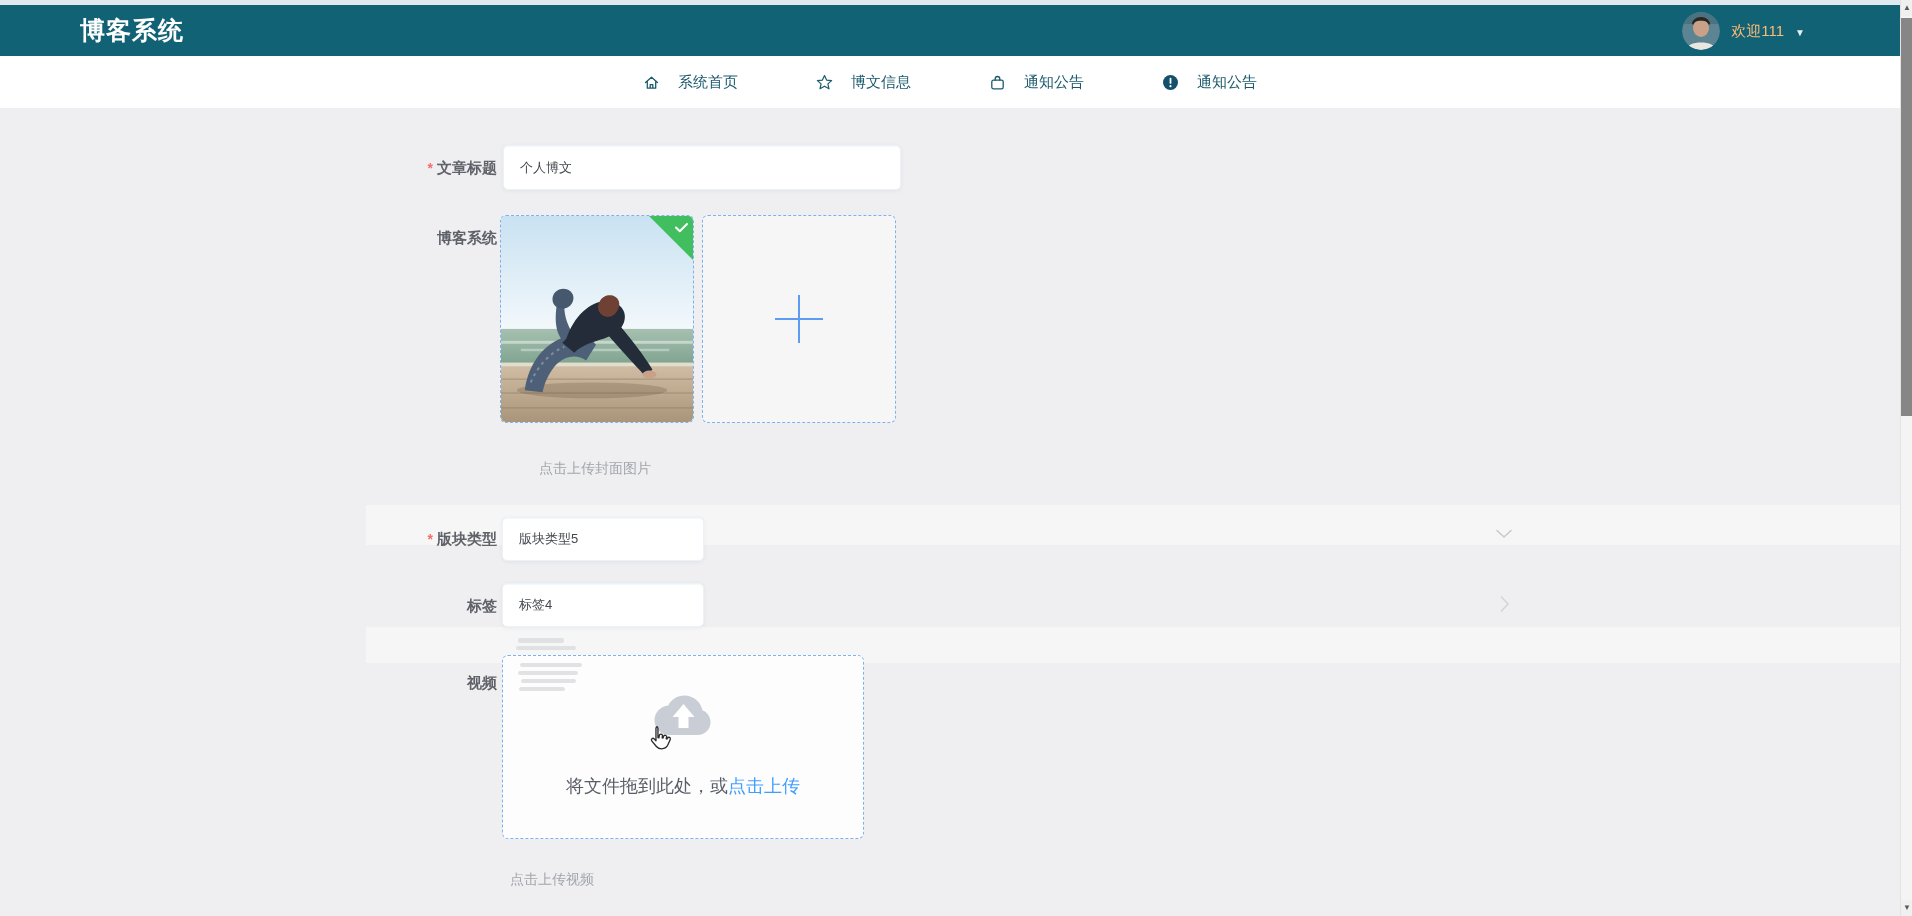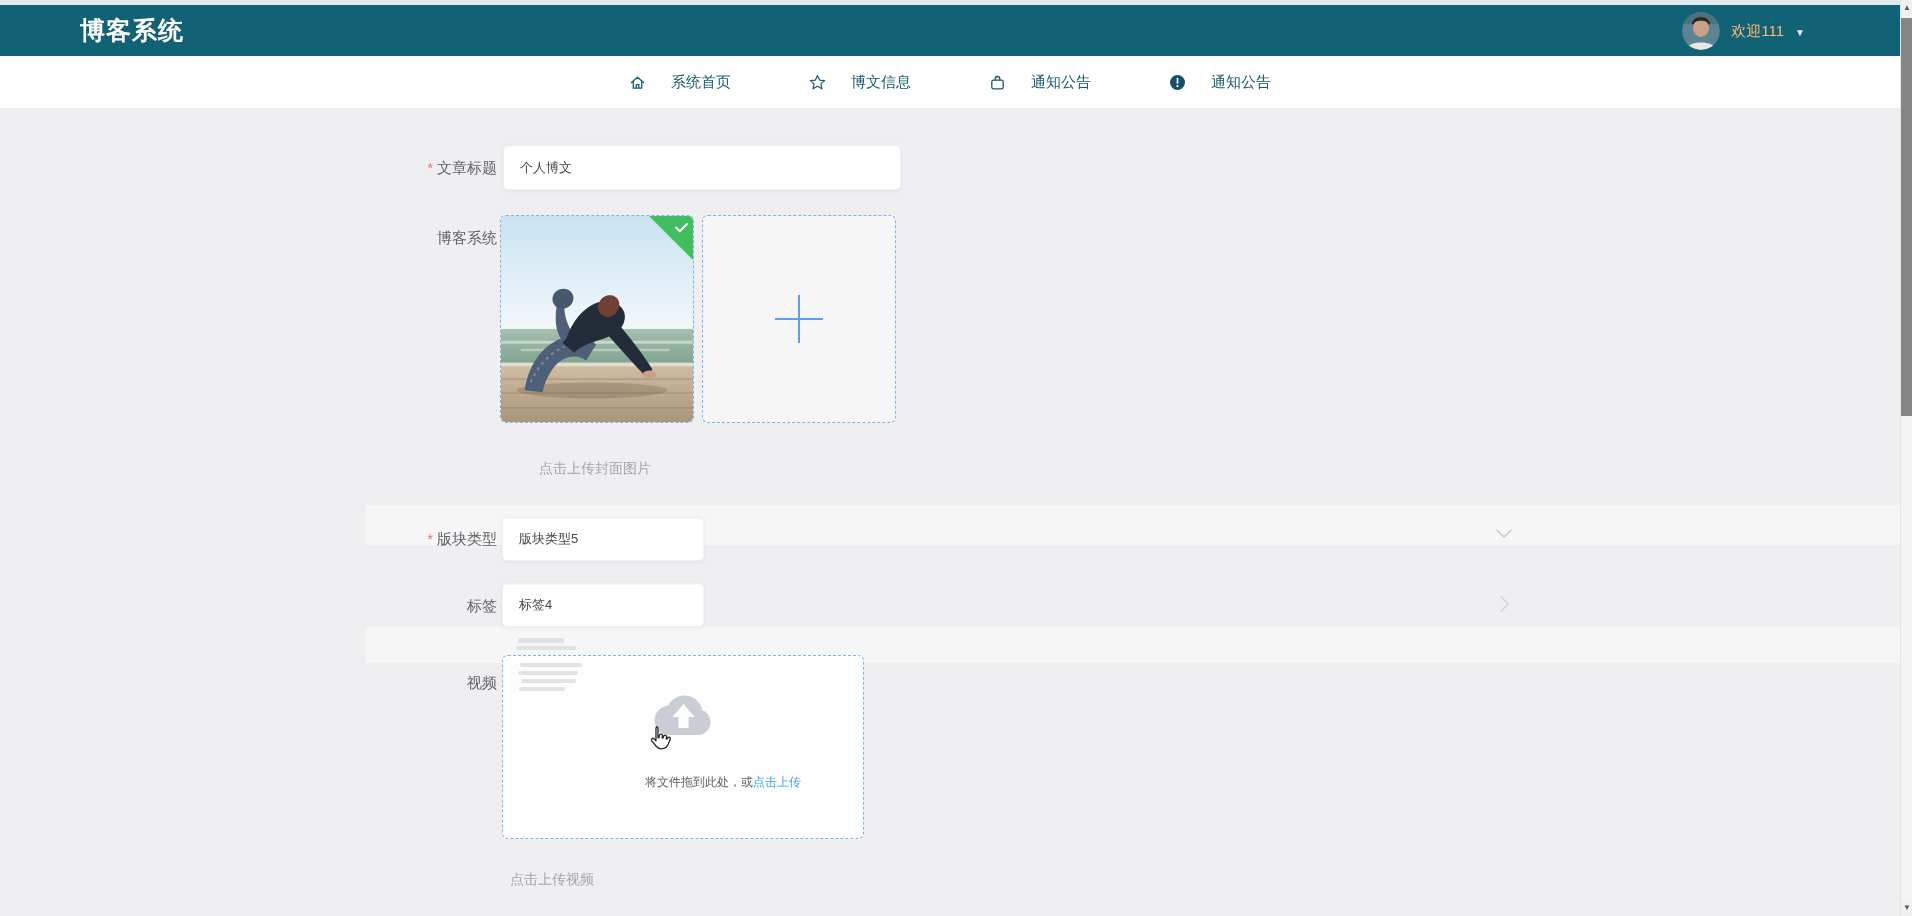--- a/index.html
+++ b/index.html
@@ -11,30 +11,30 @@
   .top-strip { position:absolute; left:0; top:0; width:1900px; height:5px; background:#dfe9ee; }
   .header { position:absolute; left:0; top:5px; width:1900px; height:51px; background:#126276; }
   .app-title { position:absolute; left:80px; top:9px; font-size:25px; font-weight:bold; color:#ffffff; letter-spacing:1px; }
   .user-area { position:absolute; right:95px; top:3px; height:46px; display:flex; align-items:center; gap:11px; cursor:pointer; }
   .avatar { width:38px; height:38px; border-radius:50%; overflow:hidden; display:block; }
   .welcome { color:#fdba74; font-size:15px; }
   .caret { color:#e7eef0; font-size:10px; padding-top:2px; }
 
   
   .nav { position:absolute; left:0; top:56px; width:1900px; height:52px; background:#ffffff; display:flex; justify-content:center; align-items:center; gap:78px; }
-  .nav-item { display:flex; align-items:center; gap:25px; color:#1b5a6d; font-size:15px; cursor:pointer; text-decoration:none; }
+  .nav-item { display:flex; align-items:center; gap:18px; color:#1b5a6d; font-size:15px; cursor:pointer; text-decoration:none; }
   .nav-item svg { display:block; }
 
   
   .content { position:absolute; left:0; top:108px; width:1900px; height:808px; background:#efeff1; }
   .stripe { position:absolute; background:rgba(252,252,250,0.55); }
   .stripe.s1 { left:366px; top:397px; width:1534px; height:40px; }
   .stripe.s2 { left:366px; top:519px; width:1534px; height:36px; }
 
-  .flabel { position:absolute; left:280px; width:217px; text-align:right; font-size:15px; color:#5f6269; line-height:16px; }
+  .flabel { position:absolute; left:280px; width:217px; text-align:right; font-size:15px; color:#5f6269; line-height:16px;font-weight:bold; }
   .flabel .req { color:#f56c6c; margin-right:4px; font-size:14px; }
 
   .text-input { position:absolute; background:#ffffff; border:1px solid #eef1f5; border-radius:5px; box-shadow:0 1px 4px rgba(40,70,110,0.07), inset 0 1px 0 #f3f8fd; font-size:13px; color:#42464d; padding:0 16px; outline:none; font-family:inherit; }
   .inp-title { left:503px; top:37px; width:398px; height:45px; }
   .inp-section { left:502px; top:409px; width:202px; height:44px; }
   .inp-tag { left:502px; top:475px; width:202px; height:44px; }
 
   .hint { position:absolute; font-size:14px; color:#a2a5ac;margin-left:36px; }
   .hint.h-cover { left:503px; top:352px; }
   .hint.h-video { left:474px; top:763px; }
@@ -52,21 +52,21 @@
   .plus-icon::after { top:50%; left:0; height:2px; width:48px; margin-top:-1px; }
 
   
   .chev { position:absolute; }
   .chev-down { left:1496px; top:421px; }
   .chev-right { left:1500px; top:488px; }
 
   
   .video-box { position:absolute; left:502px; top:547px; width:362px; height:184px; background:#fdfdfe; border:1px dashed #7fb0f2; border-radius:6px; cursor:pointer; }
   .cloud-icon { position:absolute; left:147px; top:34px; }
-  .drop-text { position:absolute; left:0; top:118px; width:100%; text-align:center; font-size:12px; color:#5a5e66;margin-left:40px; }
+  .drop-text { position:absolute; left:0; top:118px; width:100%; text-align:center; font-size:18px; color:#5a5e66; }
   .drop-text .link { color:#409eff; cursor:pointer; }
   .ghost { position:absolute; background:#d9dadc; border-radius:2px; opacity:0.75; filter:blur(0.6px); }
   .g1 { left:518px; top:530px; width:46px; height:5px; }
   .g2 { left:516px; top:538px; width:60px; height:4px; }
   .g3 { left:520px; top:555px; width:62px; height:4px; }
   .g4 { left:518px; top:563px; width:60px; height:4px; }
   .g5 { left:521px; top:571px; width:55px; height:4px; }
   .g6 { left:519px; top:579px; width:46px; height:4px; }
   .hand-cursor { position:absolute; left:144px; top:68px; }
 

